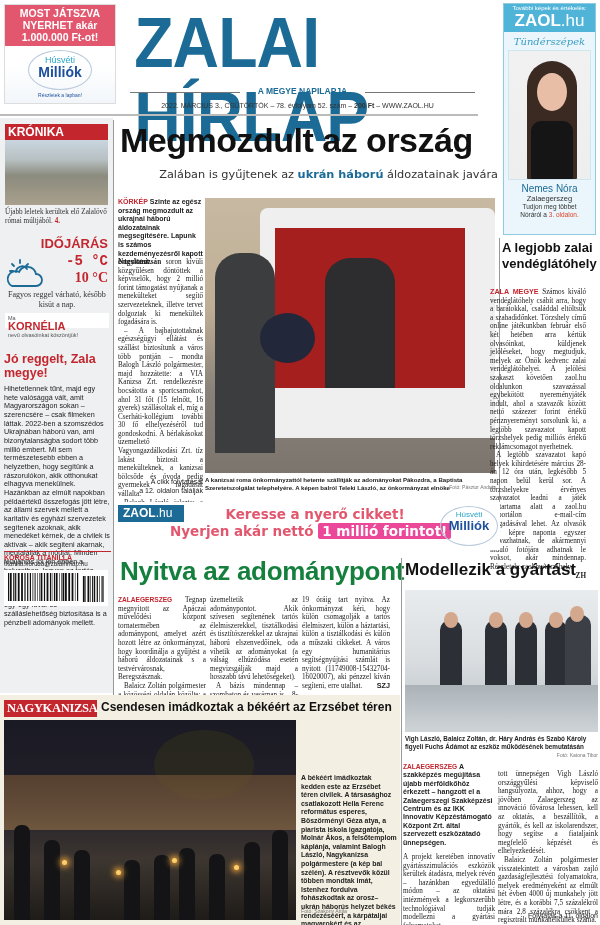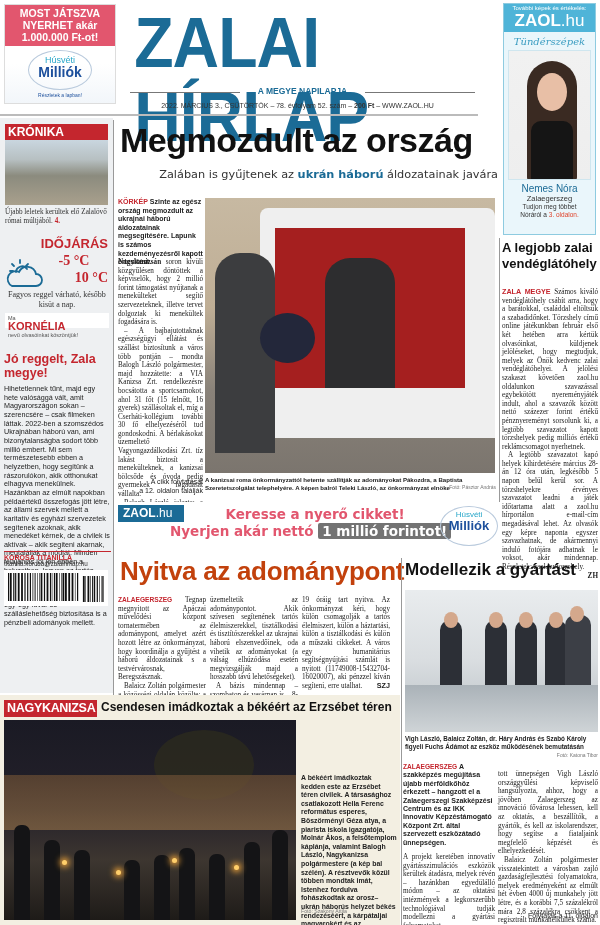--- a/index.html
+++ b/index.html
@@ -38,21 +38,21 @@
 #promo-right .more b{color:#e0432b;font-weight:normal}
 
 #col-left{left:0;top:118px;width:113px;height:575px;background:#eef0f2}
 .vline{position:absolute;width:1px;background:#999}
 #kronika-head{left:5px;top:124px;width:103px;height:16px;background:#c4262e;color:#fff;font-family:"Liberation Sans",sans-serif;font-weight:bold;font-size:12px;padding-left:3px;line-height:16px}
 #kronika-img{left:5px;top:140px;width:103px;height:65px;background:linear-gradient(180deg,#c9d6df 0%,#b7c0c2 30%,#8b8b7e 55%,#a9a08d 100%)}
 #kronika-cap{left:5px;top:208px;width:105px;font-family:"Liberation Serif",serif;font-size:7.2px;line-height:9px;color:#333}
 #kronika-cap b{color:#c4262e}
 #weather-head{left:5px;top:236px;width:103px;text-align:right;font-family:"Liberation Sans",sans-serif;font-weight:bold;font-size:13px;color:#c4262e}
 #weather-icon{left:6px;top:254px;width:40px;height:36px}
-#temp-low{left:40px;top:253px;width:68px;text-align:center;font-family:Liberation Serif, serif;font-weight:bold;font-size:14px;color:#c4262e}
+#temp-low{left:40px;top:253px;width:68px;text-align:right;font-family:Liberation Mono, monospace;font-weight:bold;font-size:14px;color:#c4262e}
 #temp-high{left:40px;top:270px;width:68px;text-align:right;font-family:Liberation Serif, serif;font-weight:bold;font-size:14px;color:#c4262e}
 #weather-text{left:5px;top:290px;width:104px;text-align:center;font-family:"Liberation Serif",serif;font-size:8px;line-height:10px;color:#333}
 #nameday{left:5px;top:313px;width:104px;height:15px;background:#fff}
 #nameday .ma{font-family:"Liberation Sans",sans-serif;font-size:5.5px;color:#555;padding:2px 0 0 3px}
 #nameday .nm{font-family:"Liberation Sans",sans-serif;font-weight:bold;font-size:11px;color:#c4262e;padding-left:3px;line-height:11px}
 #nameday .nt{font-family:"Liberation Sans",sans-serif;font-size:5.5px;color:#555;padding-left:3px}
 #greet-head{left:4px;top:352px;width:108px;font-family:"Liberation Sans",sans-serif;font-weight:bold;font-size:12.5px;line-height:14px;color:#c4262e}
 #greet-body{left:4px;top:385px;width:107px;font-family:"Liberation Sans",sans-serif;font-size:7.2px;line-height:8.65px;color:#222}
 #greet-author{left:4px;top:551px;width:107px;font-family:"Liberation Sans",sans-serif;font-weight:bold;font-size:7px;color:#c4262e;border-top:1px solid #c4262e;padding-top:2px}
 #greet-email{left:4px;top:560px;width:110px;font-family:"Liberation Sans",sans-serif;font-size:6.3px;color:#333}
@@ -70,35 +70,35 @@
 #lead-photo{left:205px;top:198px;width:290px;height:275px;overflow:hidden;background:linear-gradient(180deg,#c7b9a2 0%,#bfae95 40%,#898279 70%,#7b756e 100%)}
 #lead-photo .van{position:absolute;left:55px;top:10px;width:235px;height:230px;background:#efefef;border-radius:8px 8px 0 0}
 #lead-photo .vanin{position:absolute;left:70px;top:30px;width:190px;height:160px;background:#a51f1f}
 #lead-photo .man1{position:absolute;left:10px;top:55px;width:60px;height:200px;background:#3c3d3f;border-radius:25px 25px 0 0}
 #lead-photo .man2{position:absolute;left:120px;top:60px;width:70px;height:130px;background:#2d2d2f;border-radius:25px 25px 0 0}
 #lead-photo .bag{position:absolute;left:55px;top:115px;width:55px;height:50px;background:#23273a;border-radius:50%}
 #lead-cap{left:205px;top:476px;width:292px;font-family:"Liberation Sans",sans-serif;font-weight:bold;font-size:6.1px;line-height:7.6px;color:#222}
 #lead-credit{left:420px;top:484px;width:76px;text-align:right;font-family:"Liberation Sans",sans-serif;font-size:5px;color:#777}
 
 #vend-title{left:502px;top:240px;width:98px;font-family:"Liberation Sans",sans-serif;font-weight:bold;font-size:13px;line-height:16px;color:#111}
-#vend-body{left:502px;top:288px;width:96px;height:235px}
+#vend-body{left:490px;top:288px;width:96px;height:235px}
 #vend-body .kick{font-family:"Liberation Sans",sans-serif;font-weight:bold;color:#c4262e}
 #vend-body p{text-indent:6px}
 
 #banner{left:115px;top:502px;width:385px;height:48px;background:#fff}
 #banner .zaol{position:absolute;left:3px;top:3px;width:66px;height:17px;background:#1b6b96;color:#fff;font-family:"Liberation Sans",sans-serif;font-weight:bold;font-size:12px;line-height:17px;padding-left:5px}
 #banner .zaol span{font-weight:normal}
 #banner .l1{position:absolute;left:65px;top:4px;width:270px;text-align:center;font-family:"DejaVu Sans",sans-serif;font-weight:bold;font-size:13.5px;color:#e2566e}
 #banner .l2{position:absolute;left:55px;top:21px;width:280px;font-family:"DejaVu Sans",sans-serif;font-weight:bold;font-size:13.5px;color:#e2566e;white-space:nowrap}
-#banner .l2 b{background:#737373;color:#fff;padding:0 4px;border-radius:2px}
+#banner .l2 b{background:#ec4899;color:#fff;padding:0 4px;border-radius:2px}
 #banner .logo{position:absolute;left:325px;top:4px;width:58px;height:40px;border:1.5px solid #b8c9dc;border-radius:50%;text-align:center}
 #banner .logo .a{display:block;font-family:"Liberation Sans",sans-serif;font-size:8px;color:#29a7c9;margin-top:3px}
 #banner .logo .b{display:block;font-family:"Liberation Sans",sans-serif;font-weight:bold;font-size:13px;color:#1c4f9c;line-height:13px}
 
-#adom-title{left:120px;top:556px;width:280px;font-family:"Liberation Sans",sans-serif;font-weight:bold;font-size:26px;line-height:30px;color:#c2410c;white-space:nowrap;letter-spacing:-0.3px}
+#adom-title{left:120px;top:556px;width:280px;font-family:"Liberation Sans",sans-serif;font-weight:bold;font-size:26px;line-height:30px;color:#15803d;white-space:nowrap;letter-spacing:-0.3px}
 .adom-col{top:596px;width:88px;height:100px}
 #adom-c1{left:118px}
 #adom-c2{left:210px}
 #adom-c3{left:302px}
 .adom-col p{text-indent:6px}
 .kick-red{font-family:"Liberation Sans",sans-serif;font-weight:bold;color:#c4262e;font-size:6.6px}
 
 #mod-title{left:405px;top:560px;width:195px;font-family:"Liberation Sans",sans-serif;font-weight:bold;font-size:17px;line-height:20px;color:#111;white-space:nowrap}
 #mod-photo{left:405px;top:590px;width:193px;height:142px;overflow:hidden;background:linear-gradient(180deg,#e9ecee 0%,#d9dde0 50%,#b8bfc4 100%)}
 #mod-photo .p{position:absolute;top:30px;width:22px;height:75px;background:#2c2f36;border-radius:10px 10px 0 0}
@@ -106,21 +106,21 @@
 #mod-photo .mach{position:absolute;left:0;top:95px;width:193px;height:47px;background:linear-gradient(180deg,#aab2b8,#cfd4d7)}
 #mod-cap{left:405px;top:735px;width:195px;font-family:"Liberation Sans",sans-serif;font-weight:bold;font-size:6.3px;line-height:7.8px;color:#222}
 #mod-credit{left:500px;top:752px;width:98px;text-align:right;font-family:"Liberation Sans",sans-serif;font-size:5px;color:#777}
 #mod-c1{left:403px;top:763px;width:92px}
 #mod-c1 .lead{font-family:"Liberation Sans",sans-serif;font-weight:bold;font-size:7px;line-height:8.4px;color:#222;text-align:left}
 #mod-c2{left:498px;top:770px;width:100px}
 #mod-c2 p{text-indent:6px}
 #mod-cont{left:498px;top:912px;width:100px;text-align:right;font-family:"Liberation Sans",sans-serif;font-size:7px}
 
 #bottom-band{left:0;top:695px;width:400px;height:230px;background:#f3efe2}
-#nk-label{left:4px;top:700px;width:93px;height:17px;background:#c4262e;color:#fff;font-family:Liberation Sans, sans-serif;font-weight:bold;font-size:12.5px;line-height:17px;padding-left:3px;letter-spacing:-0.3px}
+#nk-label{left:4px;top:700px;width:93px;height:17px;background:#c4262e;color:#fff;font-family:Liberation Serif, serif;font-weight:bold;font-size:12.5px;line-height:17px;padding-left:3px;letter-spacing:-0.3px}
 #nk-title{left:101px;top:699px;width:300px;font-family:"Liberation Sans",sans-serif;font-weight:bold;font-size:12px;line-height:17px;color:#111;white-space:nowrap}
 #nk-photo{left:4px;top:720px;width:292px;height:200px;overflow:hidden;background:linear-gradient(180deg,#1a1a24 0%,#24212a 45%,#3d3630 70%,#1e1b18 100%)}
 #nk-photo .bld{position:absolute;left:0;top:55px;width:292px;height:55px;background:linear-gradient(180deg,#6b4e34,#8a6a46);opacity:.7}
 #nk-photo .tree{position:absolute;left:150px;top:10px;width:100px;height:70px;border-radius:50%;background:#2c2a1e;opacity:.8}
 #nk-photo .ppl{position:absolute;bottom:0;height:80px;width:16px;background:#141416;border-radius:7px 7px 0 0}
 #nk-photo .cnd{position:absolute;width:5px;height:5px;background:#ffcf6b;border-radius:50%;box-shadow:0 0 6px 2px #ffae3b}
 #nk-text{left:301px;top:774px;width:96px;font-family:"Liberation Sans",sans-serif;font-weight:bold;font-size:6.9px;line-height:8.6px;color:#222}
 #nk-credit{left:301px;top:908px;width:96px;font-family:"Liberation Sans",sans-serif;font-size:5.2px;color:#777}
 </style>
 </head>

